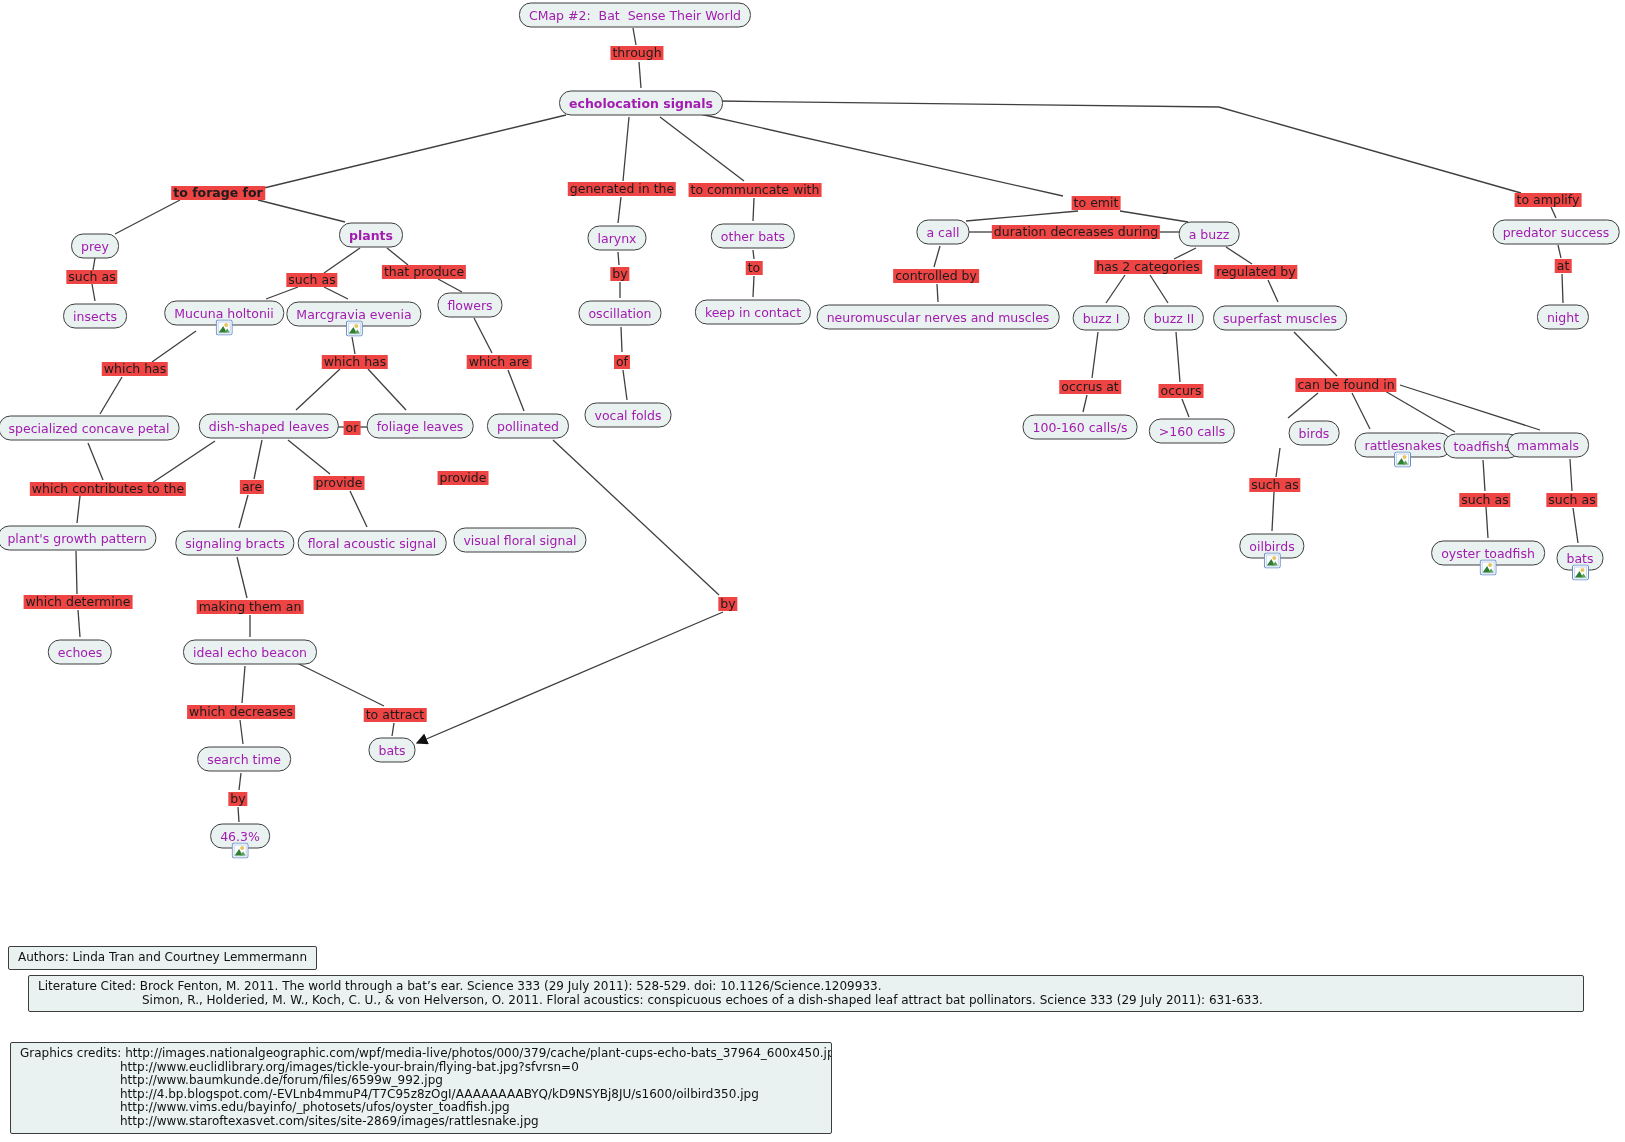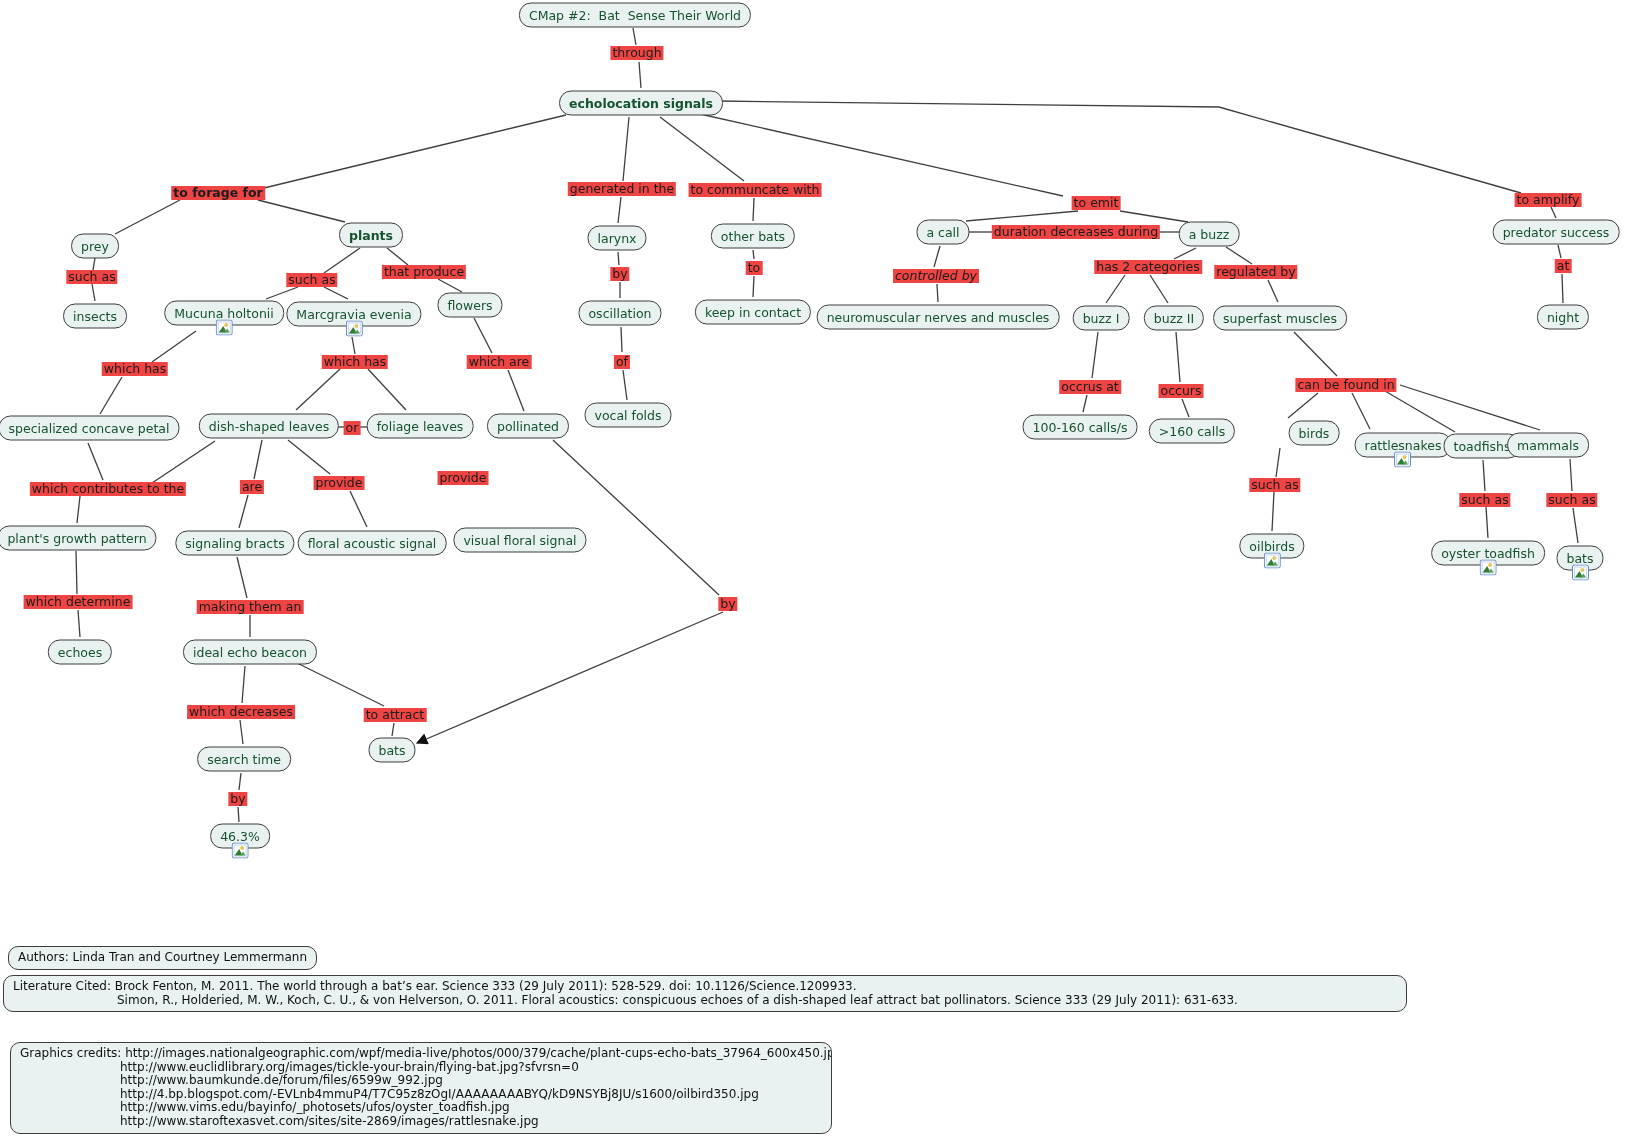--- a/index.html
+++ b/index.html
@@ -2,36 +2,36 @@
 <html><head>
 <meta charset="utf-8">
 <style>
   html,body{margin:0;padding:0;background:#fff;}
   body{font-family:"DejaVu Sans","Liberation Sans",sans-serif;}
   .stage{position:relative;width:1625px;height:1142px;background:#ffffff;overflow:hidden;}
   svg.edges{position:absolute;left:0;top:0;width:1625px;height:1142px;}
   .node{
     position:absolute;transform:translate(-50%,-50%);
     background:#e9f1f1;border:1.4px solid #3d3d3d;border-radius:12px;
-    padding:4px 9px;font-size:12.5px;line-height:15px;color:#14532d;
+    padding:4px 9px;font-size:12.5px;line-height:15px;color:#a21caf;
     white-space:pre;text-align:center;box-sizing:border-box;
   }
   .node.bold{font-weight:bold;}
   .node .res-icon{
     position:absolute;left:50%;bottom:-11px;transform:translateX(-50%);
     width:17px;height:16px;display:block;
   }
   .edge-label{
     position:absolute;transform:translate(-50%,-50%);
     font-size:12.5px;line-height:14px;color:#1c1c1c;white-space:pre;
     background:#ef4444;padding:0 2px;
   }
   .edge-label.bold{font-weight:bold;}
   .fbox{
-    position:absolute;background:#e9f1f1;border:1.4px solid #3d3d3d;border-radius:10px;
+    position:absolute;background:#e9f1f1;border:1.4px solid #3d3d3d;border-radius:2px;
     font-size:12px;line-height:13.6px;color:#111;padding:4px 9px;box-sizing:border-box;
     white-space:nowrap;overflow:hidden;
   }
   .lit-cont{padding-left:104px;}
   .g-cont{padding-left:100px;}
 </style>
 </head>
 <body>
 
 <div class="stage">
@@ -218,21 +218,21 @@
       <div class="edge-label" style="left: 92px; top: 277px;">such as</div>
       <div class="edge-label" style="left: 312px; top: 280px;">such as</div>
       <div class="edge-label" style="left: 424px; top: 272px;">that produce</div>
       <div class="edge-label" style="left: 622px; top: 189px;">generated in the</div>
       <div class="edge-label" style="left: 755px; top: 190px;">to communcate with</div>
       <div class="edge-label" style="left: 620px; top: 274px;">by</div>
       <div class="edge-label" style="left: 622px; top: 362px;">of</div>
       <div class="edge-label" style="left: 754px; top: 268px;">to</div>
       <div class="edge-label" style="left: 1096px; top: 203px;">to emit</div>
       <div class="edge-label" style="left: 1076px; top: 232px;">duration decreases during</div>
-      <div class="edge-label" style="left: 936px; top: 276px; font-style: italic;">controlled by</div>
+      <div class="edge-label" style="left: 936px; top: 276px;">controlled by</div>
       <div class="edge-label" style="left: 1148px; top: 267px;">has 2 categories</div>
       <div class="edge-label" style="left: 1256px; top: 272px;">regulated by</div>
       <div class="edge-label" style="left: 1548px; top: 200px;">to amplify</div>
       <div class="edge-label" style="left: 1563px; top: 266px; text-align: right;">at</div>
       <div class="edge-label" style="left: 1090px; top: 387px;">occrus at</div>
       <div class="edge-label" style="left: 1181px; top: 391px;">occurs</div>
       <div class="edge-label" style="left: 1346px; top: 385px;">can be found in</div>
       <div class="edge-label" style="left: 1275px; top: 485px;">such as</div>
       <div class="edge-label" style="left: 1485px; top: 500px;">such as</div>
       <div class="edge-label" style="left: 1572px; top: 500px;">such as</div>
@@ -249,21 +249,21 @@
       <div class="edge-label" style="left: 241px; top: 712px;">which decreases</div>
       <div class="edge-label" style="left: 395px; top: 715px;">to attract</div>
       <div class="edge-label" style="left: 238px; top: 799px;">by</div>
       <div class="edge-label" style="left: 728px; top: 604px;">by</div>
     </div>
 
   <div class="fbox" style="left:8px;top:946px;">
     <span>Authors: Linda Tran and Courtney Lemmermann</span>
   </div>
 
-  <div class="fbox" style="left:3px;top:975px;width:1404px;">
+  <div class="fbox" style="left:28px;top:975px;width:1556px;">
     <div class="lit-line"><span>Literature Cited: </span><span>Brock Fenton, M. 2011. The world through a bat’s ear. Science 333 (29 July 2011): 528-529. doi: 10.1126/Science.1209933.</span></div>
     <div class="lit-line lit-cont">Simon, R., Holderied, M. W., Koch, C. U., &amp; von Helverson, O. 2011. Floral acoustics: conspicuous echoes of a dish-shaped leaf attract bat pollinators. Science 333 (29 July 2011): 631-633.</div>
   </div>
 
   <div class="fbox" style="left:10px;top:1042px;width:822px;">
     <div><span>Graphics credits: </span><span>http://images.nationalgeographic.com/wpf/media-live/photos/000/379/cache/plant-cups-echo-bats_37964_600x450.jpg</span></div>
     <div class="g-cont">http://www.euclidlibrary.org/images/tickle-your-brain/flying-bat.jpg?sfvrsn=0</div>
     <div class="g-cont">http://www.baumkunde.de/forum/files/6599w_992.jpg</div>
     <div class="g-cont">http://4.bp.blogspot.com/-EVLnb4mmuP4/T7C95z8zOgI/AAAAAAAABYQ/kD9NSYBj8JU/s1600/oilbird350.jpg</div>
     <div class="g-cont">http://www.vims.edu/bayinfo/_photosets/ufos/oyster_toadfish.jpg</div>

